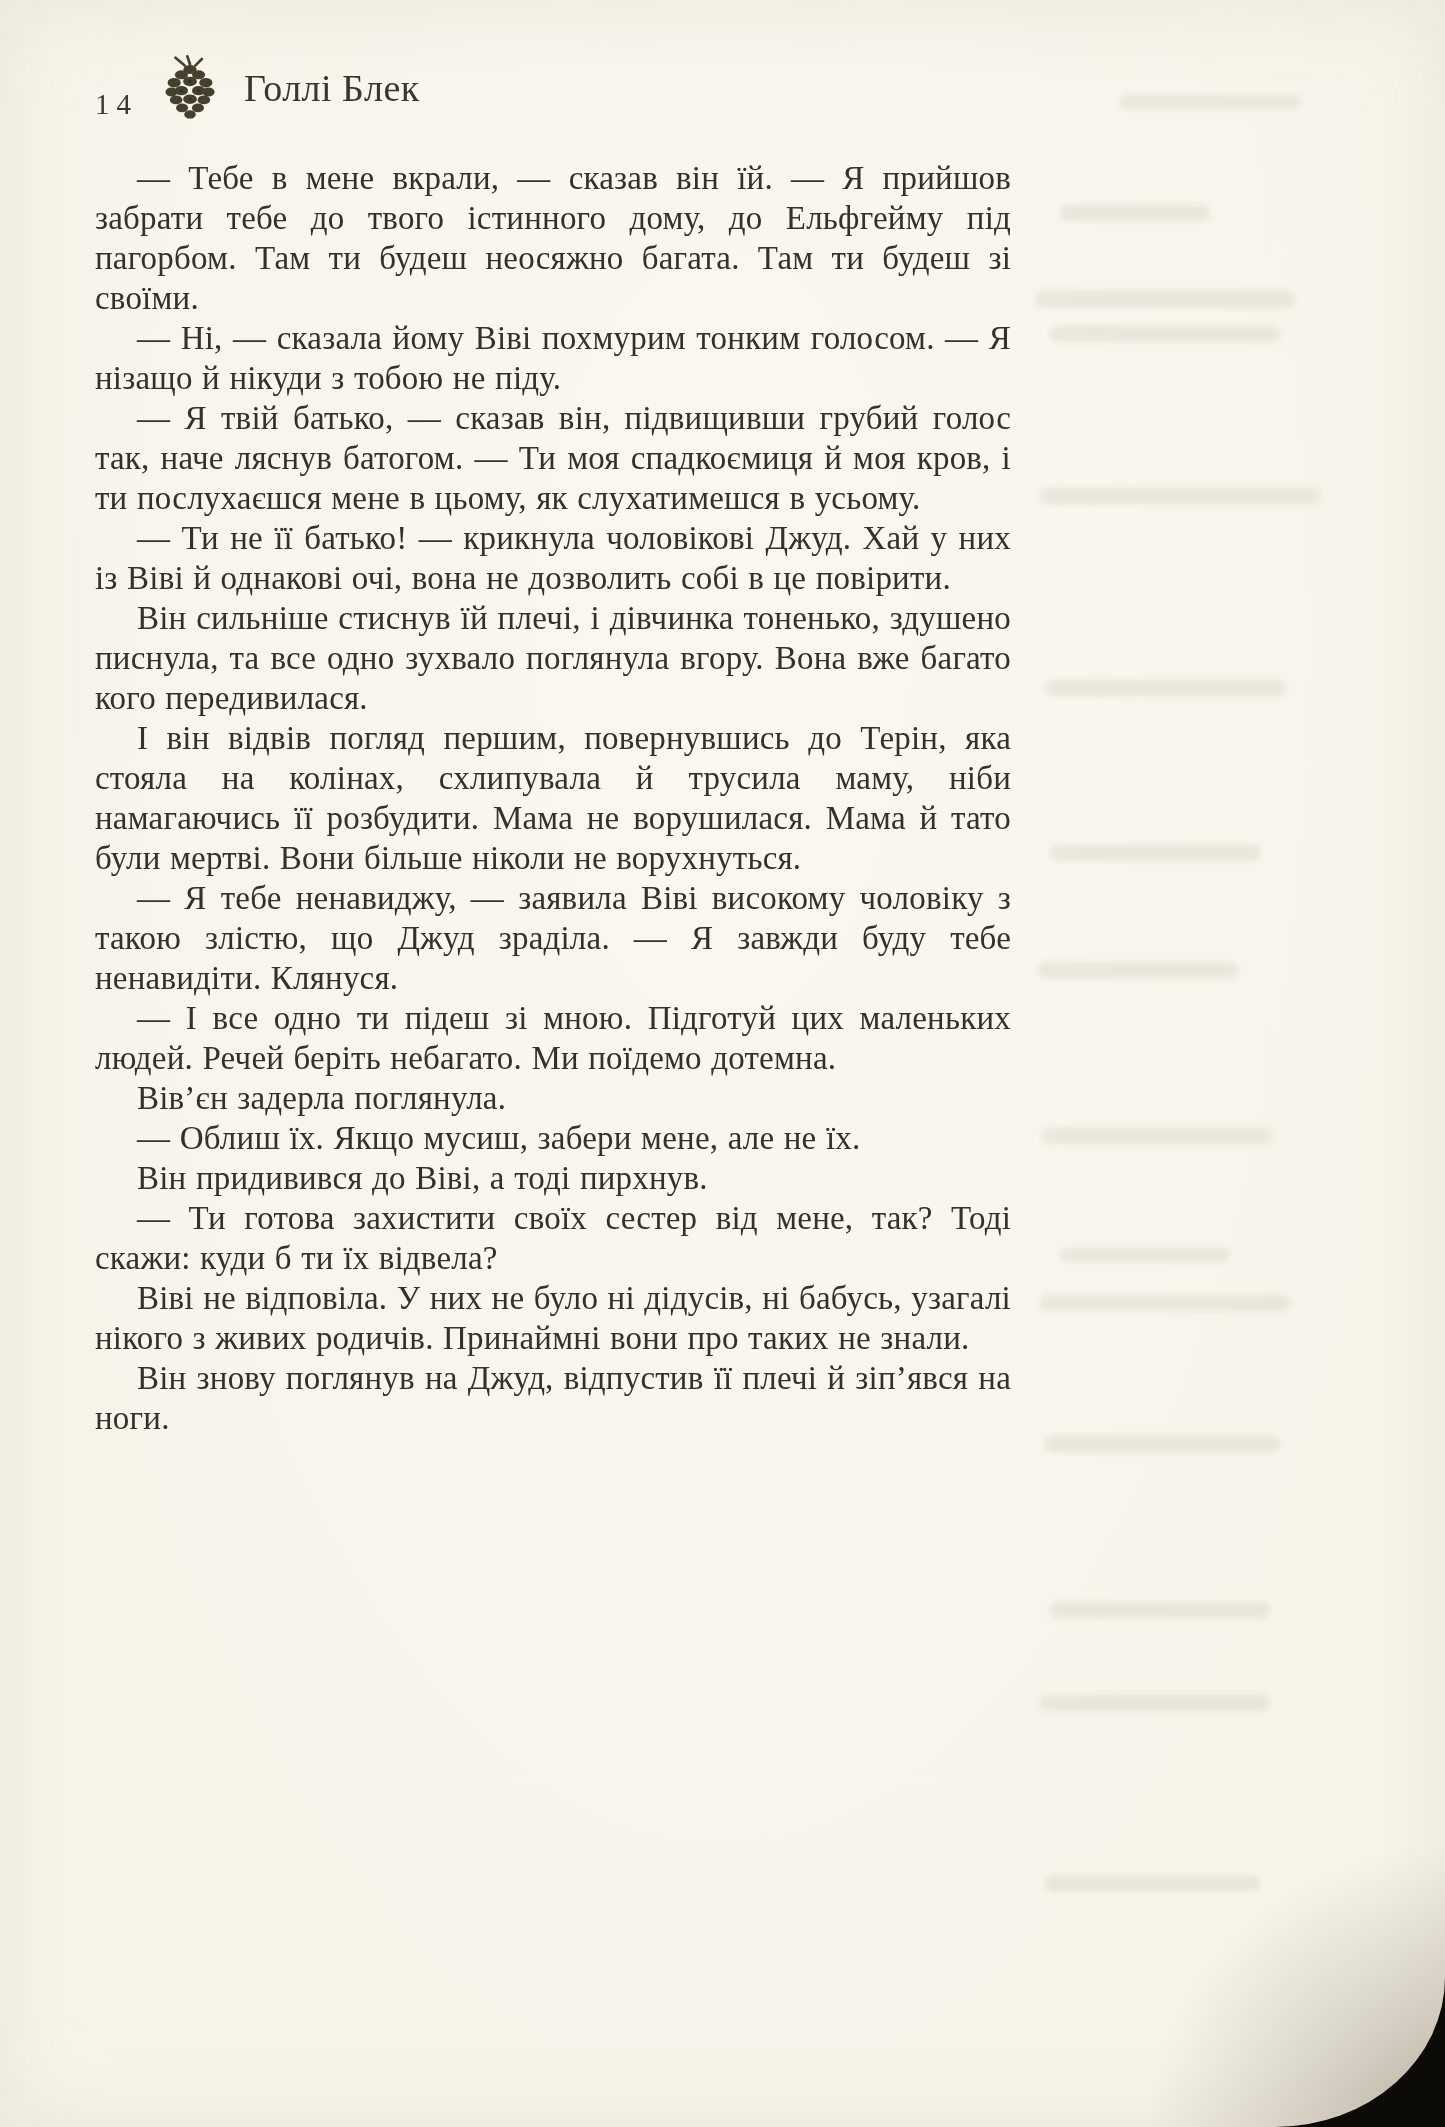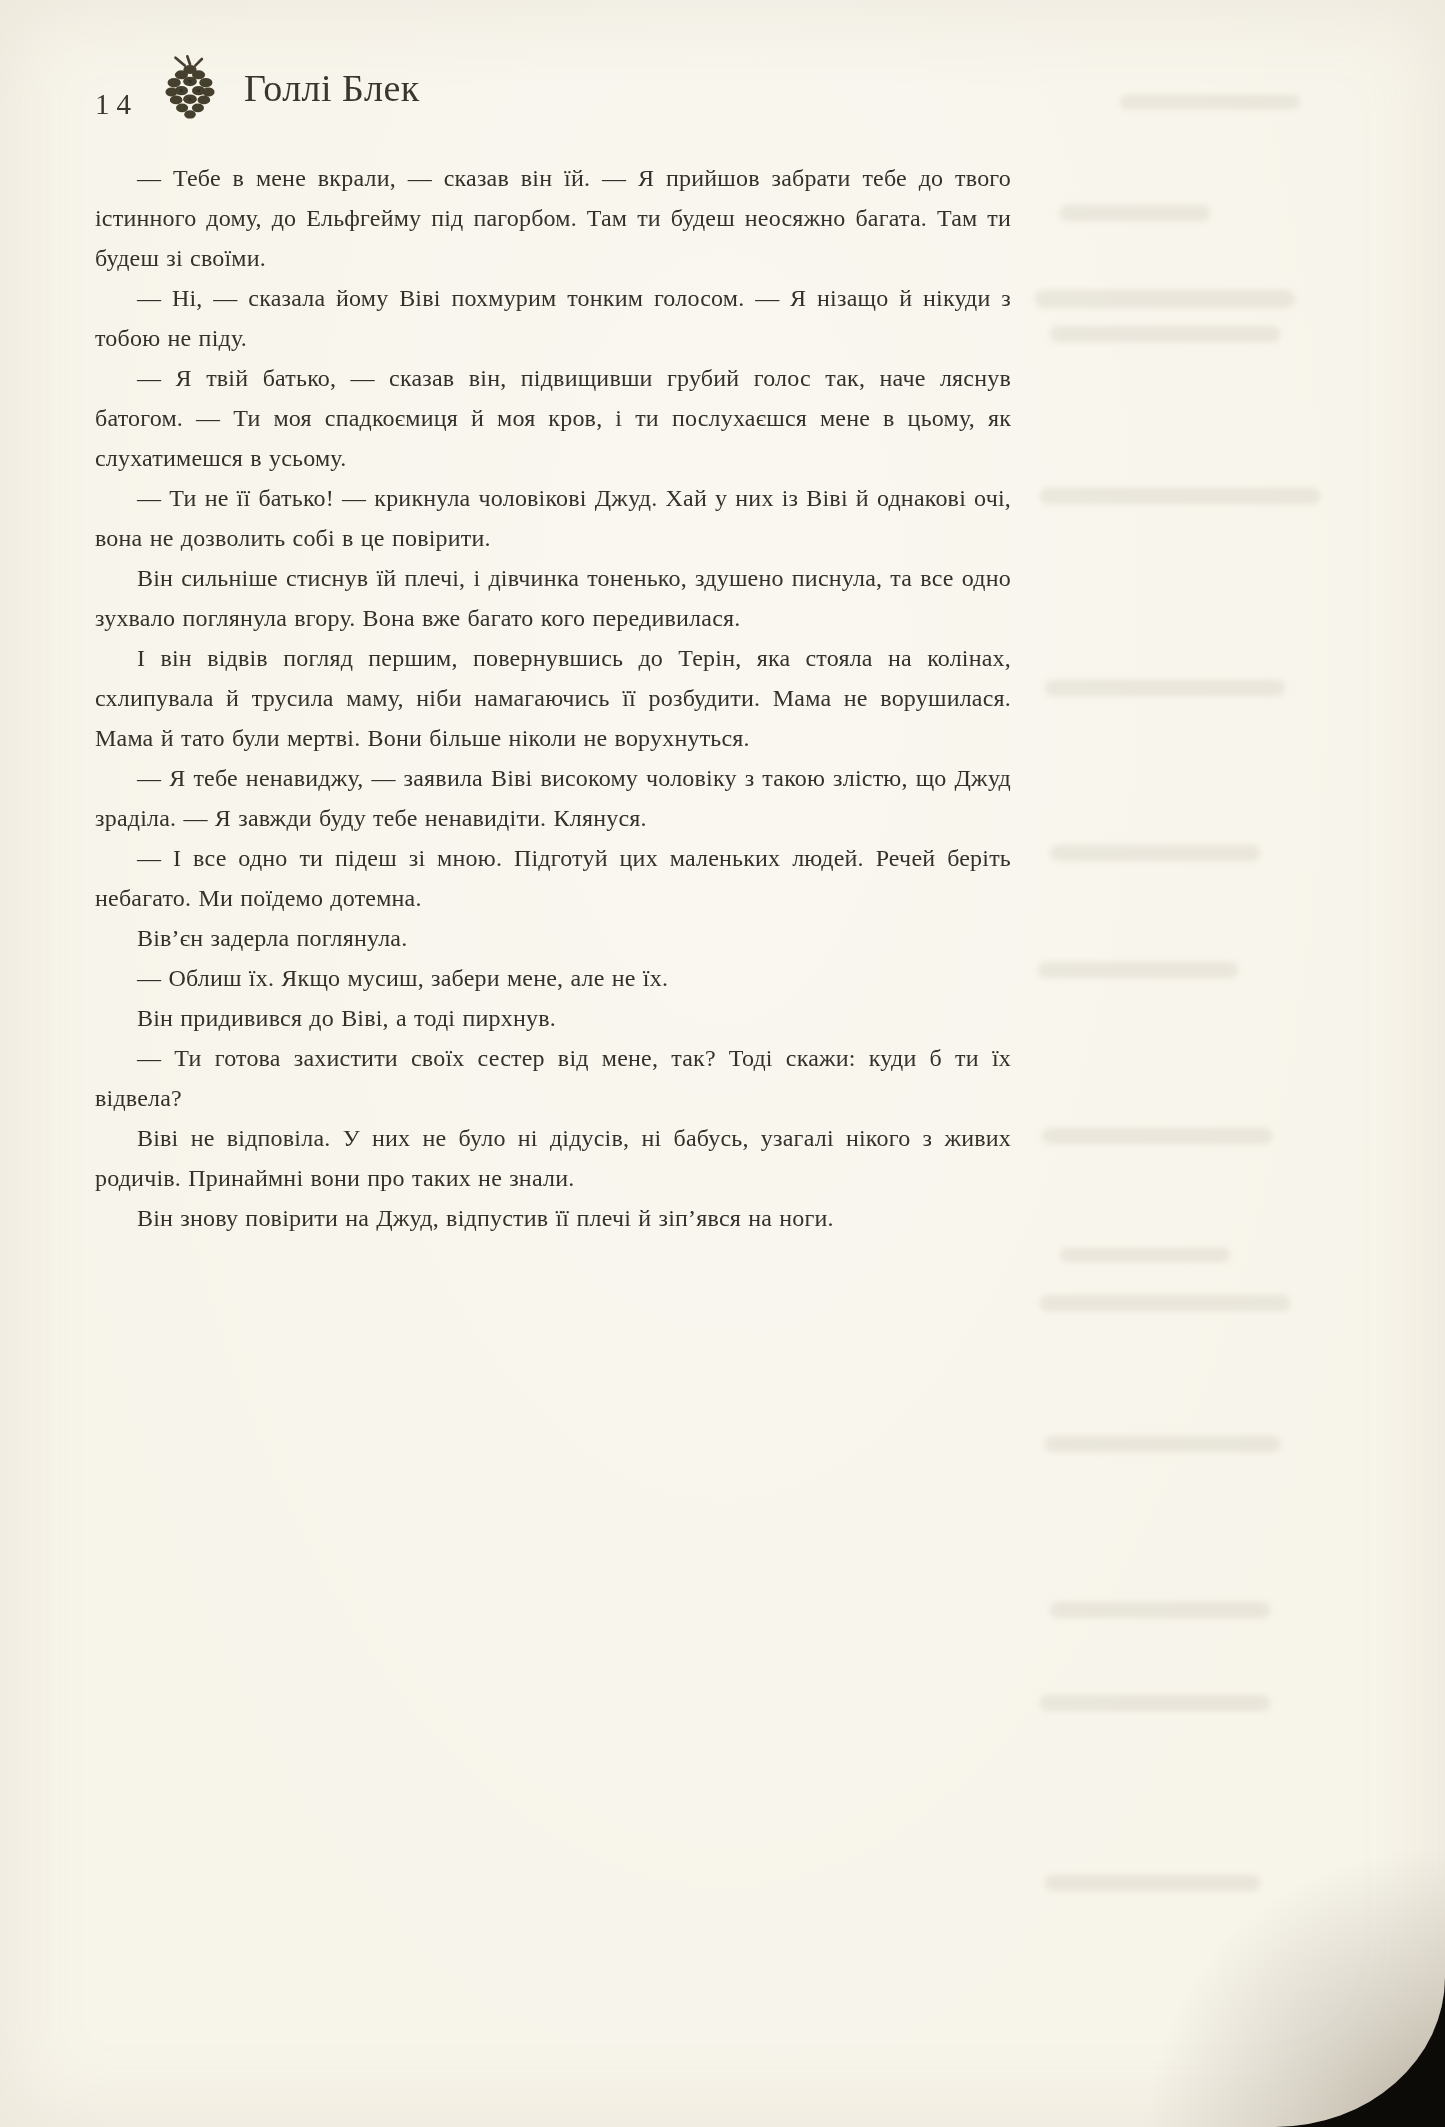--- a/index.html
+++ b/index.html
@@ -45,21 +45,21 @@
   }
   .text-block {
     position: absolute;
     top: 158px;
     left: 95px;
     width: 916px;
     z-index: 2;
   }
   .para {
     margin: 0;
-    font-size: 24px;
+    font-size: 33px;
     line-height: 40px;
     text-align: justify;
     text-indent: 42px;
     letter-spacing: 0.2px;
     word-spacing: 1px;
     color: #34302a;
   }
   
   .showthrough { position: absolute; inset: 0; z-index: 1; }
   .showthrough i {
@@ -128,21 +128,21 @@
     <p class="para">— Ти не її батько! — крикнула чоловікові Джуд. Хай у них із Віві й однакові очі, вона не дозволить собі в це повірити.</p>
     <p class="para">Він сильніше стиснув їй плечі, і дівчинка тоненько, здушено писнула, та все одно зухвало поглянула вгору. Вона вже багато кого передивилася.</p>
     <p class="para">І він відвів погляд першим, повернувшись до Терін, яка стояла на колінах, схлипувала й трусила маму, ніби намагаючись її розбудити. Мама не ворушилася. Мама й тато були мертві. Вони більше ніколи не ворухнуться.</p>
     <p class="para">— Я тебе ненавиджу, — заявила Віві високому чоловіку з такою злістю, що Джуд зраділа. — Я завжди буду тебе ненавидіти. Клянуся.</p>
     <p class="para">— І все одно ти підеш зі мною. Підготуй цих маленьких людей. Речей беріть небагато. Ми поїдемо дотемна.</p>
     <p class="para">Вів’єн задерла поглянула.</p>
     <p class="para">— Облиш їх. Якщо мусиш, забери мене, але не їх.</p>
     <p class="para">Він придивився до Віві, а тоді пирхнув.</p>
     <p class="para">— Ти готова захистити своїх сестер від мене, так? Тоді скажи: куди б ти їх відвела?</p>
     <p class="para">Віві не відповіла. У них не було ні дідусів, ні бабусь, узагалі нікого з живих родичів. Принаймні вони про таких не знали.</p>
-    <p class="para">Він знову повірити на Джуд, відпустив її плечі й зіп’явся на ноги.</p>
+    <p class="para">Він знову поглянув на Джуд, відпустив її плечі й зіп’явся на ноги.</p>
   </main>
 
   <div class="showthrough">
     <i style="top:95px;   left:1120px; width:180px; height:14px;"></i>
     <i style="top:205px;  left:1060px; width:150px; height:16px;"></i>
     <i style="top:290px;  left:1035px; width:260px; height:18px;"></i>
     <i style="top:326px;  left:1050px; width:230px; height:16px;"></i>
     <i style="top:488px;  left:1040px; width:280px; height:16px;"></i>
     <i style="top:680px;  left:1045px; width:240px; height:16px;"></i>
     <i style="top:845px;  left:1050px; width:210px; height:16px;"></i>

